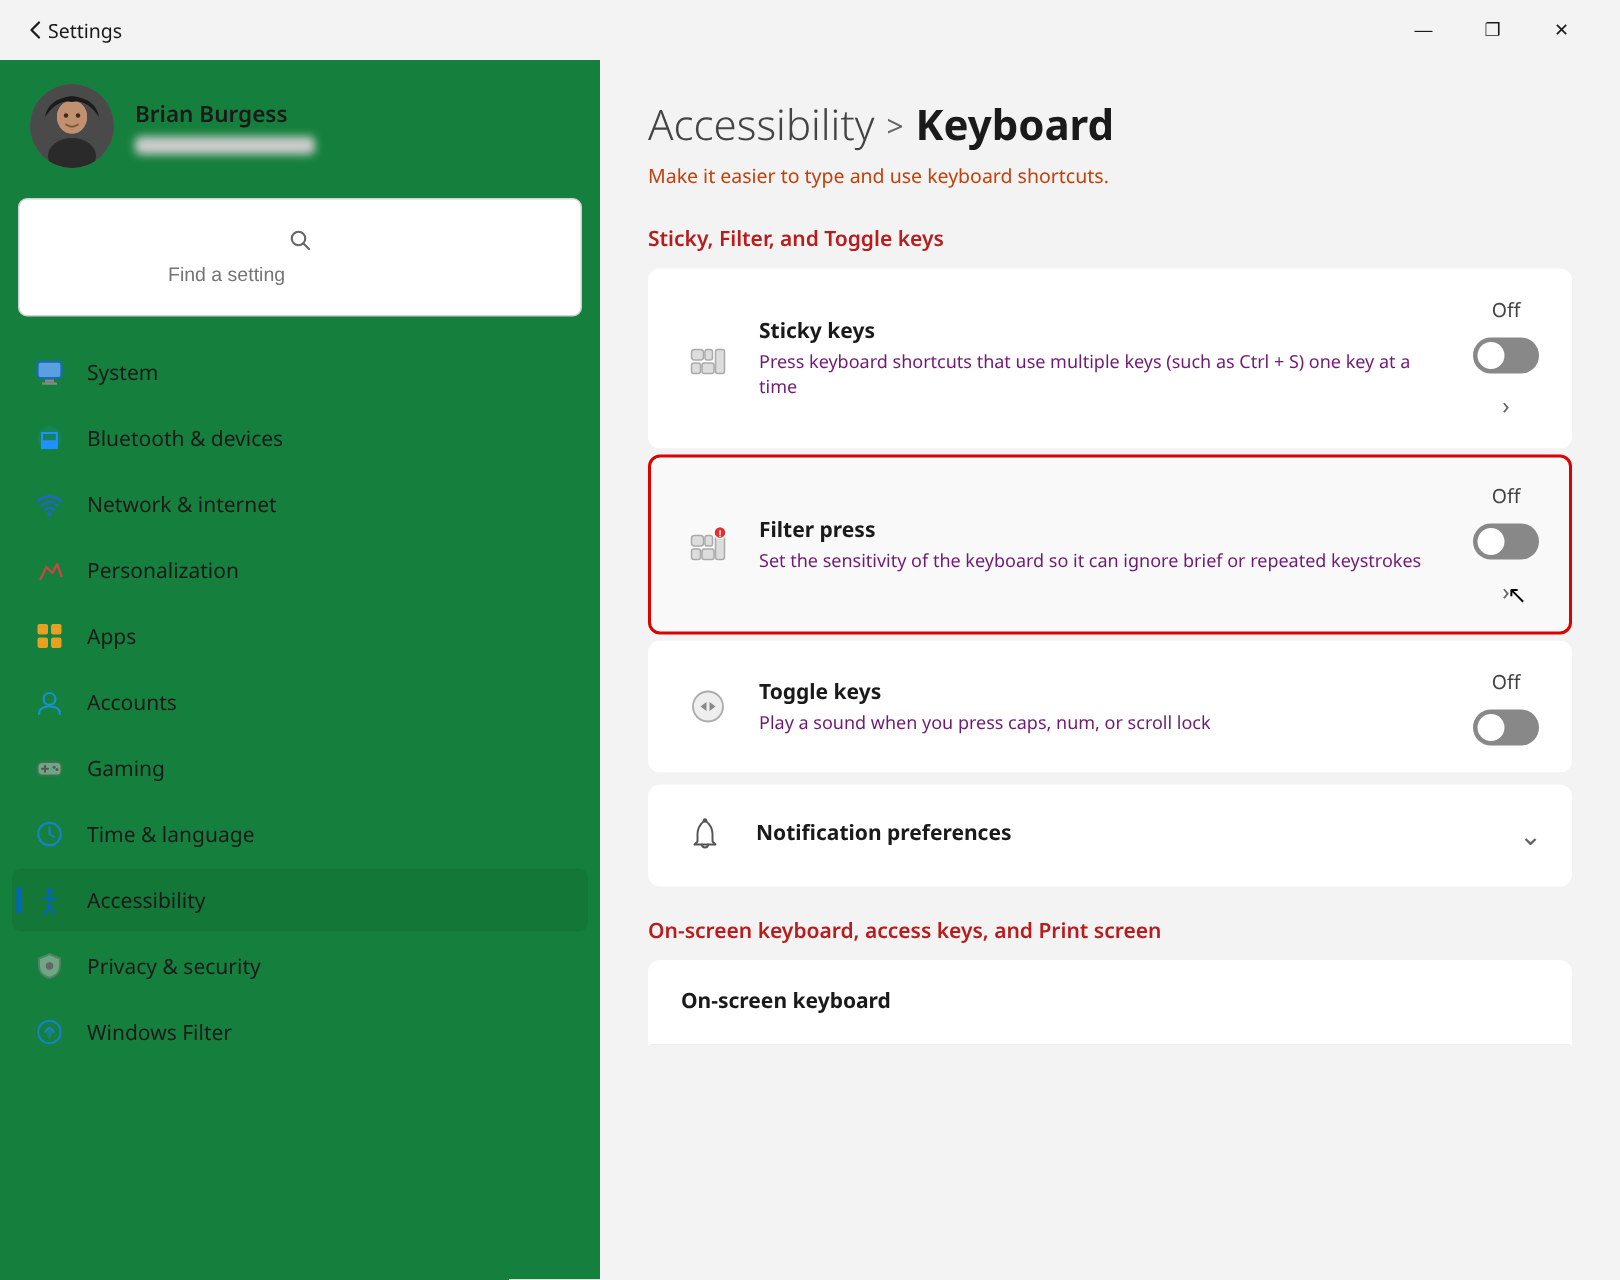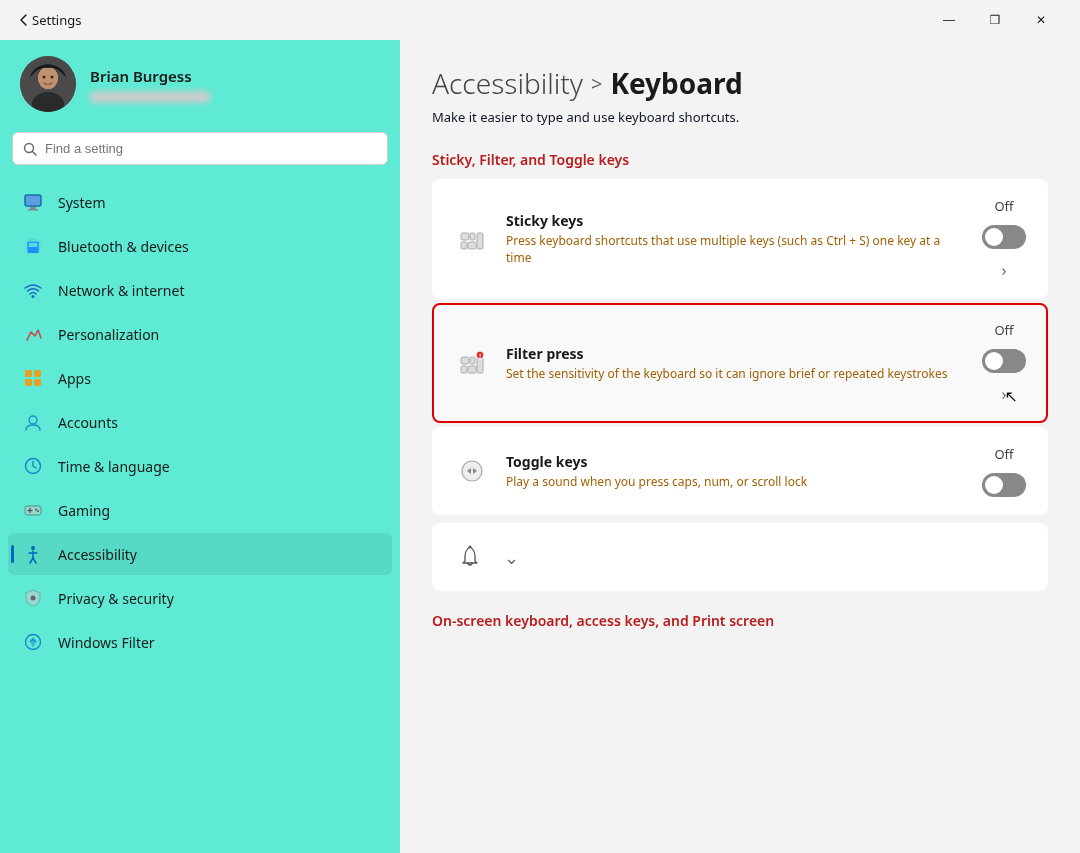--- a/index.html
+++ b/index.html
@@ -53,21 +53,21 @@
       display: flex;
       flex: 1;
       background: #f3f3f3;
       overflow: hidden;
     }
 
     
     .sidebar {
       width: 400px;
       min-width: 400px;
-      background: #5eead4;
+      background: #15803d;
       padding: 0 8px;
       overflow-y: auto;
       display: flex;
       flex-direction: column;
     }
 
     
     .user-profile {
       display: flex;
       align-items: center;
@@ -101,22 +101,23 @@
     }
 
     
     .search-box {
       margin: 0 4px 16px 4px;
       display: flex;
       align-items: center;
       background: white;
       border: 1px solid #d0d0d0;
       border-radius: 6px;
-      padding: 8px 10px;
+      padding: 20px 10px;
       gap: 8px;
+      flex-direction: column;
     }
     .search-box input {
       border: none;
       outline: none;
       font-size: 13px;
       color: #555;
       flex: 1;
       background: transparent;
     }
     .search-icon-svg { color: #666; flex-shrink: 0; }
@@ -181,21 +182,21 @@
       font-size: 20px;
       color: #666;
     }
     .breadcrumb-current {
       font-size: 28px;
       font-weight: 700;
       color: #1a1a1a;
     }
     .page-subtitle {
       font-size: 13px;
-      color: #0f172a;
+      color: #c2410c;
       margin-bottom: 24px;
     }
 
     .section-title {
       font-size: 14px;
       font-weight: 600;
       color: #b91c1c;
       margin-bottom: 10px;
       margin-top: 4px;
     }
@@ -232,21 +233,21 @@
       flex: 1;
     }
     .setting-name {
       font-size: 14px;
       font-weight: 700;
       color: #1a1a1a;
       margin-bottom: 3px;
     }
     .setting-desc {
       font-size: 12px;
-      color: #a16207;
+      color: #701a75;
       line-height: 1.4;
     }
 
     .setting-right {
       display: flex;
       align-items: center;
       gap: 10px;
       flex-shrink: 0;
       flex-direction: column;
     }
@@ -417,38 +418,38 @@
             <circle cx="10" cy="8" r="4" stroke="#1a90cc" stroke-width="1.4"></circle>
             <path d="M3 18 Q3 13 10 13 Q17 13 17 18" stroke="#1a90cc" stroke-width="1.4" fill="none" stroke-linecap="round"></path>
           </svg>
         </div>
         <span>Accounts</span>
       </div>
 
       <div class="nav-item">
         <div class="nav-icon">
           <svg width="20" height="20" viewBox="0 0 20 20" fill="none">
-            <circle cx="10" cy="10" r="7.5" stroke="#1a80cc" stroke-width="1.4"></circle>
-            <path d="M10 5.5V10L13 12" stroke="#1a80cc" stroke-width="1.4" stroke-linecap="round"></path>
-          </svg>
-        </div>
-        <span>Time &amp; language</span>
-      </div>
-
-      <div class="nav-item">
-        <div class="nav-icon">
-          <svg width="20" height="20" viewBox="0 0 20 20" fill="none">
             <rect x="2" y="6" width="16" height="9" rx="3" stroke="#666" stroke-width="1.3" fill="#ccc" opacity="0.5"></rect>
             <line x1="7" y1="8.5" x2="7" y2="12.5" stroke="#555" stroke-width="1.3" stroke-linecap="round"></line>
             <line x1="5" y1="10.5" x2="9" y2="10.5" stroke="#555" stroke-width="1.3" stroke-linecap="round"></line>
             <circle cx="13" cy="9.5" r="1" fill="#555"></circle>
             <circle cx="15" cy="11" r="1" fill="#555"></circle>
           </svg>
         </div>
         <span>Gaming</span>
+      </div>
+
+      <div class="nav-item">
+        <div class="nav-icon">
+          <svg width="20" height="20" viewBox="0 0 20 20" fill="none">
+            <circle cx="10" cy="10" r="7.5" stroke="#1a80cc" stroke-width="1.4"></circle>
+            <path d="M10 5.5V10L13 12" stroke="#1a80cc" stroke-width="1.4" stroke-linecap="round"></path>
+          </svg>
+        </div>
+        <span>Time &amp; language</span>
       </div>
 
       <div class="nav-item active">
         <div class="nav-icon">
           <svg width="20" height="20" viewBox="0 0 20 20" fill="none">
             <circle cx="10" cy="4" r="2" fill="#0067C0"></circle>
             <path d="M10 7 L10 14" stroke="#0067C0" stroke-width="1.5" stroke-linecap="round"></path>
             <path d="M6 9 L14 9" stroke="#0067C0" stroke-width="1.5" stroke-linecap="round"></path>
             <path d="M10 14 L7 19" stroke="#0067C0" stroke-width="1.5" stroke-linecap="round"></path>
             <path d="M10 14 L13 19" stroke="#0067C0" stroke-width="1.5" stroke-linecap="round"></path>
@@ -568,25 +569,33 @@
     <div class="section-group">
       <div class="notification-card">
         <div class="setting-icon">
           <svg width="26" height="26" viewBox="0 0 26 26" fill="none">
             <path d="M13 4 Q13 4 13 4" stroke="none"></path>
             <path d="M13 3 C13 3 8 6 8 12 L8 17 L6 19 L20 19 L18 17 L18 12 C18 6 13 3 13 3Z" stroke="#555" stroke-width="1.3" fill="none" stroke-linecap="round" stroke-linejoin="round"></path>
             <path d="M11 19 Q11 21 13 21 Q15 21 15 19" stroke="#555" stroke-width="1.3" fill="none" stroke-linecap="round"></path>
             <circle cx="13" cy="3" r="1.5" fill="#555"></circle>
           </svg>
         </div>
+        <div class="setting-text">
+          <div class="setting-name">Notification preferences</div>
+        </div>
         <div class="setting-right">
           <span class="chevron-right" style="font-size:18px;">⌄</span>
         </div>
       </div>
     </div>
 
     <div class="section-group">
       <div class="on-screen-section-title">On-screen keyboard, access keys, and Print screen</div>
 
+      <div class="setting-card" style="border-radius:8px 8px 0 0; margin-bottom:0; border-bottom: 1px solid #eee;">
+        <div class="setting-text">
+          <div class="setting-name">On-screen keyboard</div>
+        </div>
+      </div>
     </div>
 
   </div>
 </div>
 
 </body></html>

